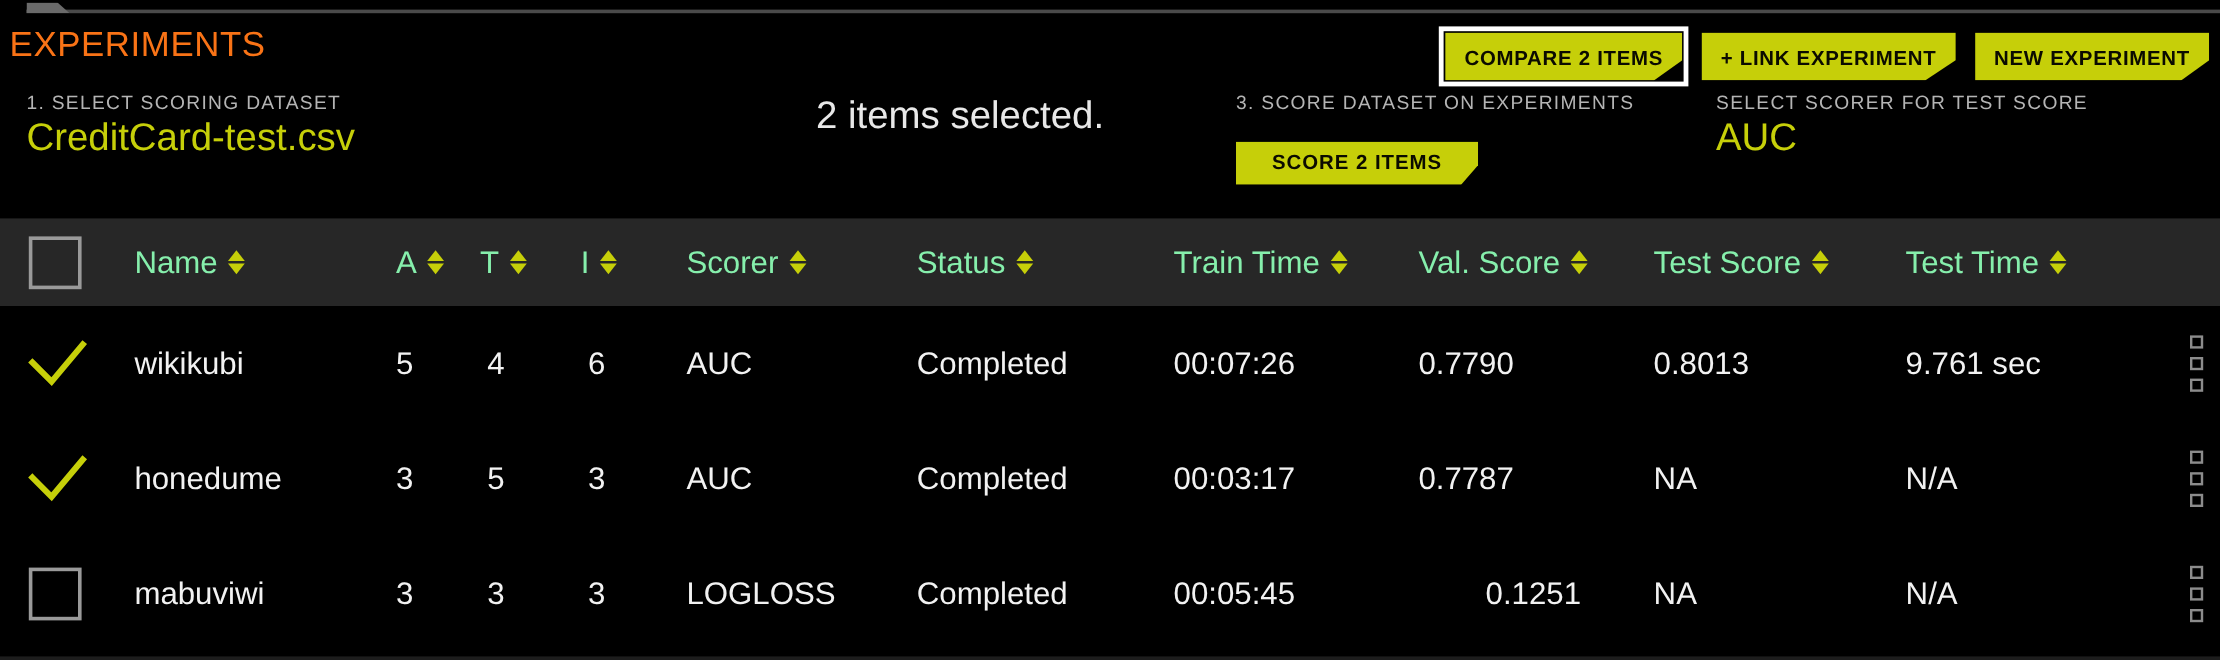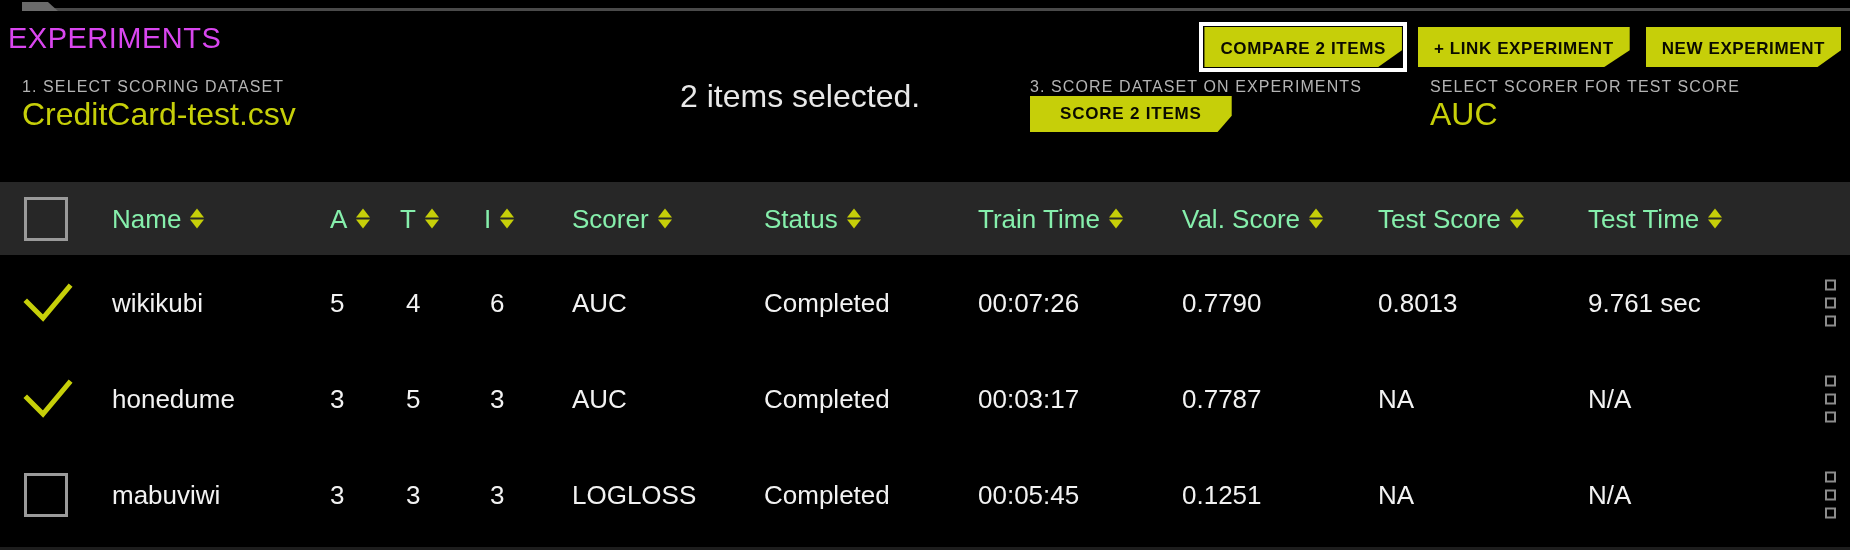--- a/index.html
+++ b/index.html
@@ -44,21 +44,21 @@
     background: #6a6a6a;
     clip-path: polygon(0 0, 72% 0, 100% 100%, 0 100%);
   }
 
   
   .page-title {
     position: absolute;
     left: 8px; top: 22px;
     font-size: 29px;
     letter-spacing: 0.5px;
-    color: #d946ef;
+    color: #f97316;
     font-weight: 400;
     white-space: nowrap;
     font-stretch: condensed;
   }
 
   
   .actions {
     position: absolute;
     right: 4px; top: 22px;
     display: flex;
@@ -117,21 +117,21 @@
     color: #c6cf09;
     margin-top: 2px;
     white-space: nowrap;
     font-stretch: condensed;
     line-height: 1.05;
   }
   .step-value.plain { color: #e8e8e8; }
 
   .score-btn {
     display: inline-block;
-    margin-top: 0;
+    margin-top: 22px;
     background: #c6cf09;
     color: #0b0b00;
     font-size: 17px;
     font-weight: bold;
     letter-spacing: 0.8px;
     padding: 9px 30px 10px 30px;
     border: none;
     cursor: pointer;
     white-space: nowrap;
     font-family: "Liberation Sans", sans-serif;
@@ -396,21 +396,21 @@
       <div class="cell" style="left:24px;">
         <div class="chk"></div>
       </div>
       <div class="cell td" style="left:112px;">mabuviwi</div>
       <div class="cell td" style="left:330px;">3</div>
       <div class="cell td" style="left:406px;">3</div>
       <div class="cell td" style="left:490px;">3</div>
       <div class="cell td" style="left:572px;">LOGLOSS</div>
       <div class="cell td" style="left:764px;">Completed</div>
       <div class="cell td" style="left:978px;">00:05:45</div>
-      <div class="cell td" style="left:1182px;">0.1251</div>
+      <div class="cell td" style="left:1238px;">0.1251</div>
       <div class="cell td" style="left:1378px;">NA</div>
       <div class="cell td" style="left:1588px;">N/A</div>
       <div class="kebab">
           <i></i>
           <i></i>
           <i></i>
         </div>
     </div>
 
   </div>

